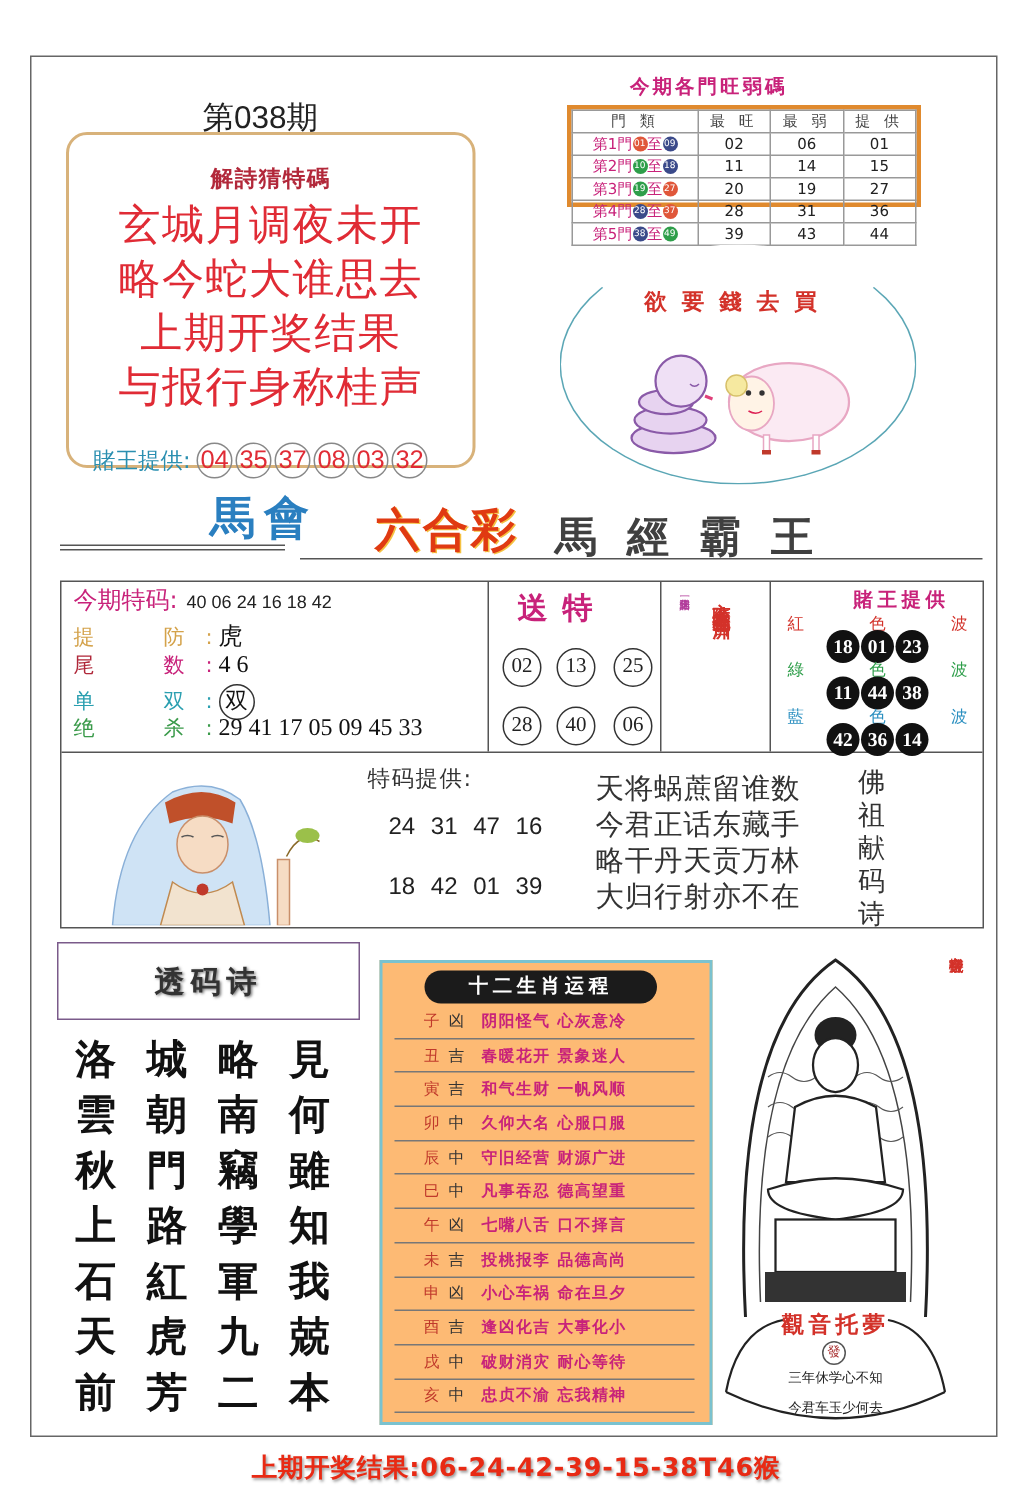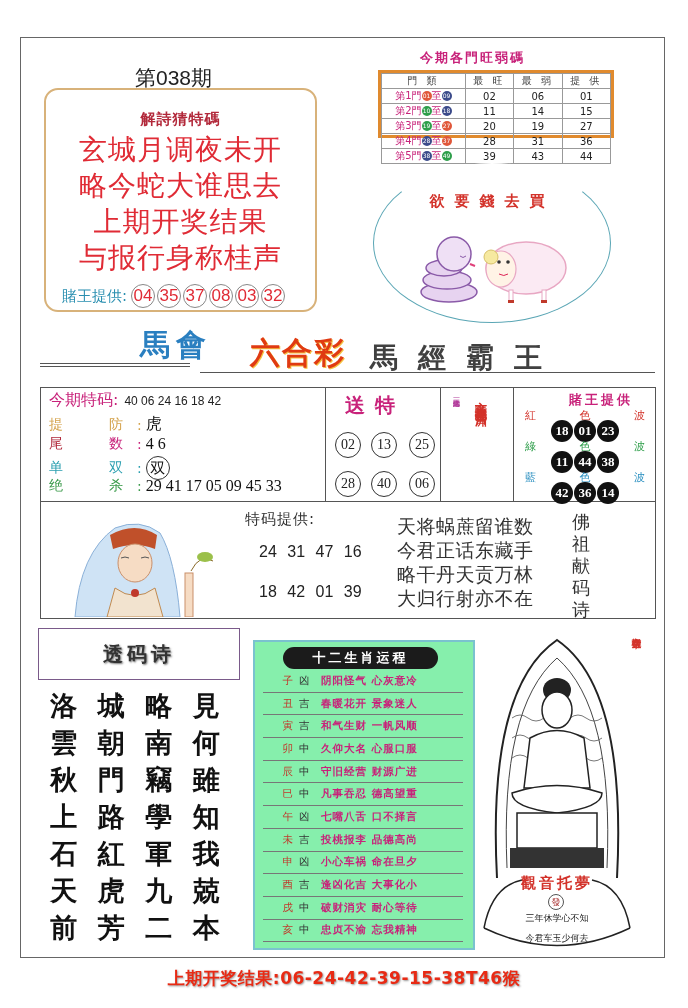--- a/index.html
+++ b/index.html
@@ -10,21 +10,21 @@
 
   .abs { position: absolute; }
 
   
   .issue { left: 135px; top: 64px; font-size: 21px; color: #222; font-family: "Liberation Sans", sans-serif; }
 
   
   .poem-box { left: 44px; top: 88px; width: 273px; height: 224px; border: 2px solid #d8b27a; border-radius: 14px; background: #fff; }
   .poem-head { position: absolute; left: 0; right: 0; top: 20px; text-align: center; font-size: 15px; color: #b2283a; font-weight: bold; letter-spacing: 1px; }
   .poem-line { position: absolute; left: 0; right: 0; text-align: center; font-size: 28px; color: #e02b35; letter-spacing: 1px; line-height: 32px; }
-  .dw-row { position: absolute; left: 16px; top: 194px; display: flex; align-items: center; gap: 2px; }
+  .dw-row { position: absolute; left: 16px; top: 205px; display: flex; align-items: center; gap: 2px; }
   .dw-label { font-size: 15px; color: #2a8fb0; margin-right: 2px; }
   .dw-ball { width: 24px; height: 24px; border: 1px solid #888; border-radius: 50%; color: #e02b35; font-size: 17px; display: flex; align-items: center; justify-content: center; font-family: "Liberation Sans", sans-serif; }
 
   
   .door-title { left: 420px; top: 49px; font-size: 13px; font-weight: bold; color: #c8227a; letter-spacing: 2px; }
   .door-wrap { left: 378px; top: 70px; width: 236px; height: 68px; border: 3px solid #e08a2e; background: #fff; }
   .door-table { width: 100%; height: 100%; border-collapse: collapse; font-size: 10px; }
   .door-table th, .door-table td { border: 1px solid #999; text-align: center; padding: 0; height: 15px; }
   .door-table th { font-weight: normal; color: #444; letter-spacing: 3px; }
   .door-label { color: #c8227a; white-space: nowrap; font-size: 10px; }
@@ -68,21 +68,21 @@
   .fz-poem { position: absolute; left: 356px; font-size: 19px; color: #333; line-height: 24px; letter-spacing: 0.5px; font-family: "DejaVu Serif", serif; }
   .fz-side { position: absolute; left: 527px; top: 123px; font-size: 18px; color: #333; line-height: 22px; font-family: "DejaVu Serif", serif; text-align: center; width: 26px; }
 
   .guanyin { left: 55px; top: 513px; width: 160px; height: 104px; overflow: hidden; }
 
   
   .tm-poem-title { left: 38px; top: 628px; width: 202px; height: 52px; border: 1.5px solid #7a5a8a; display: flex; align-items: center; justify-content: center; font-size: 20px; font-weight: bold; color: #333; letter-spacing: 4px; text-shadow: 1px 1px 2px #777; }
   .callig { left: 40px; top: 688px; width: 190px; height: 265px; display: grid; grid-template-columns: repeat(4, 1fr); grid-auto-rows: 37px; text-align: center; font-size: 27px; font-weight: bold; color: #111; font-family: "DejaVu Serif", serif; }
 
   
-  .zodiac { left: 253px; top: 640px; width: 222px; height: 310px; border: 2px solid #7ac2cf; background: #86efac; }
+  .zodiac { left: 253px; top: 640px; width: 222px; height: 310px; border: 2px solid #7ac2cf; background: #fdba74; }
   .z-title { position: absolute; left: 28px; top: 5px; width: 155px; height: 22px; border-radius: 11px; background: #1b1b1b; color: #fff; text-align: center; font-size: 13px; line-height: 22px; letter-spacing: 3px; font-weight: bold; }
   .z-rows { position: absolute; left: 8px; top: 28px; width: 200px; }
   .z-row { height: 22.7px; display: flex; align-items: center; border-bottom: 1.5px solid #777; font-size: 10.5px; }
   .z-animal { width: 36px; text-align: right; color: #c0392b; padding-right: 6px; }
   .z-luck { width: 22px; color: #333; }
   .z-text { color: #c8227a; letter-spacing: 1px; font-weight: bold; }
 
   
   .buddha { left: 482px; top: 628px; width: 150px; height: 322px; }
   .side-vert { left: 631px; top: 630px; font-size: 10px; color: #d3322a; line-height: 14px; width: 12px; text-align: center; }

